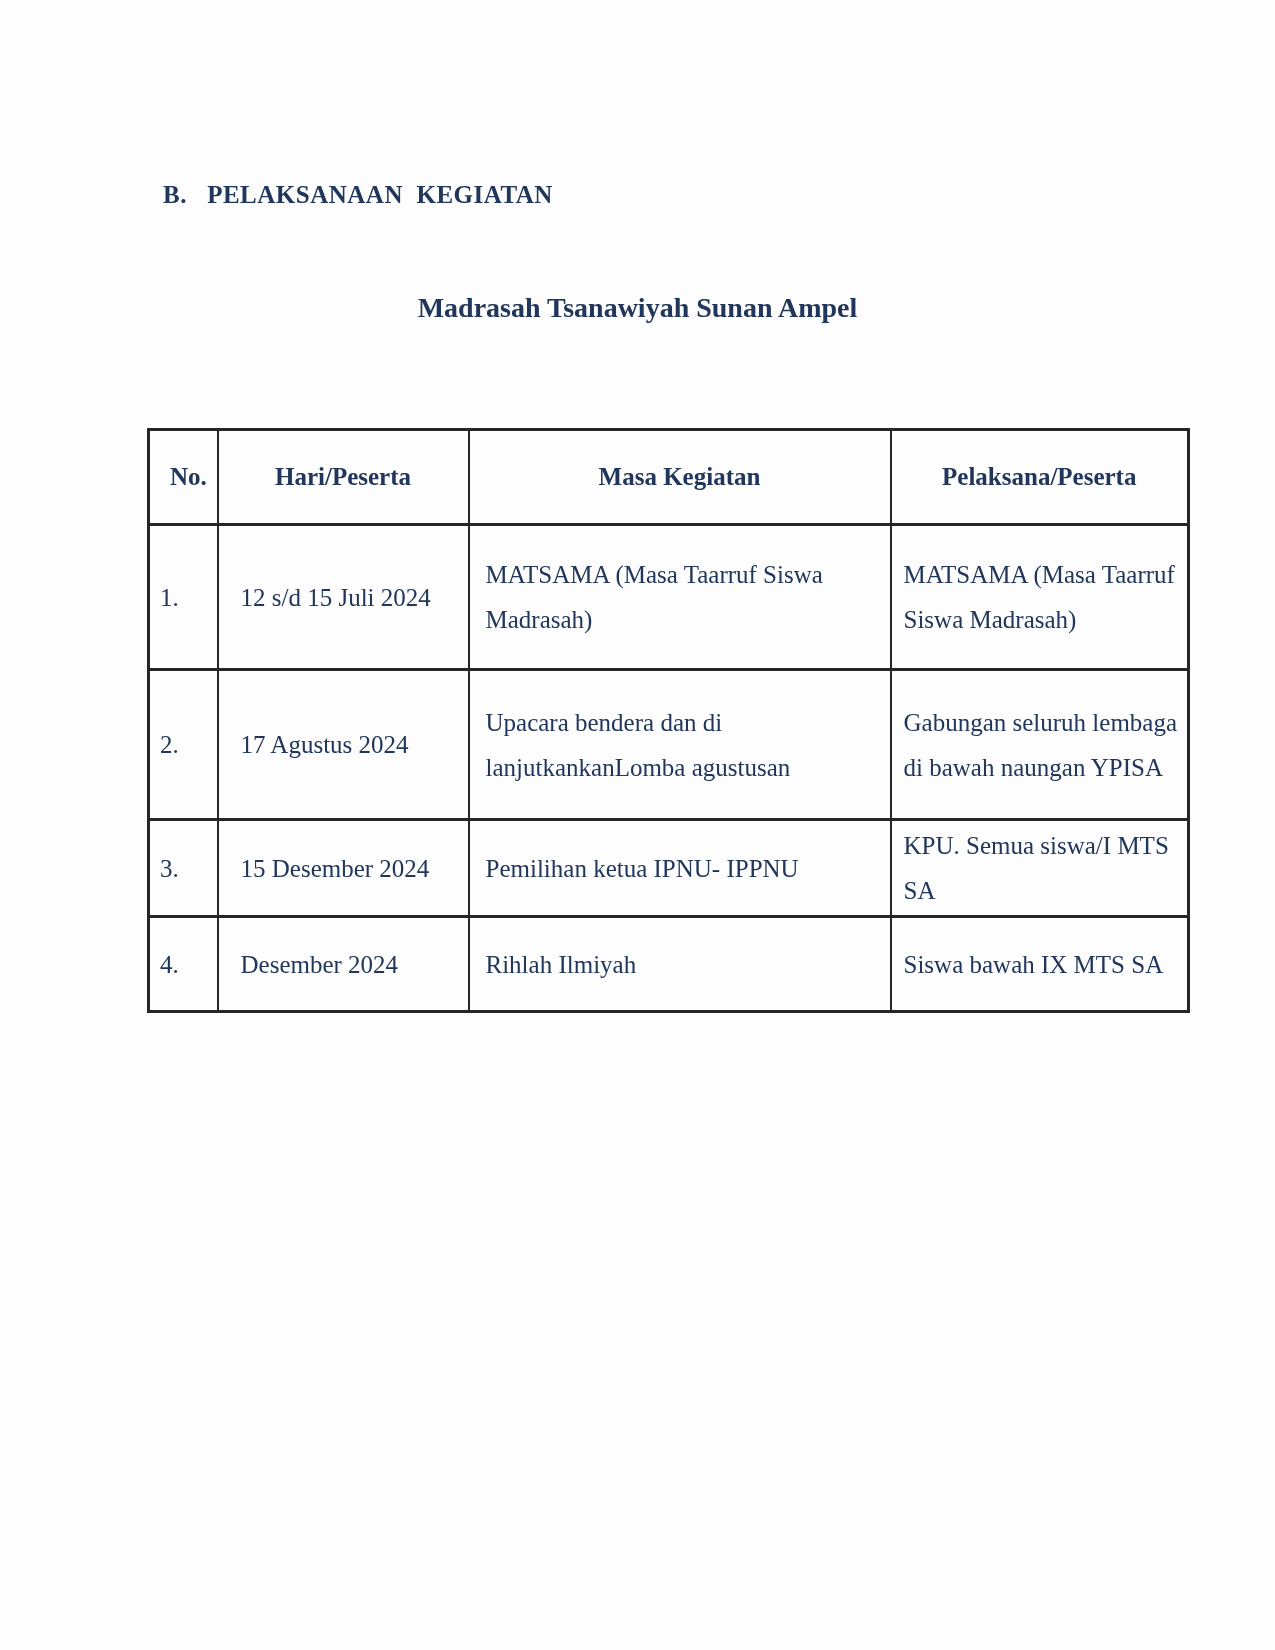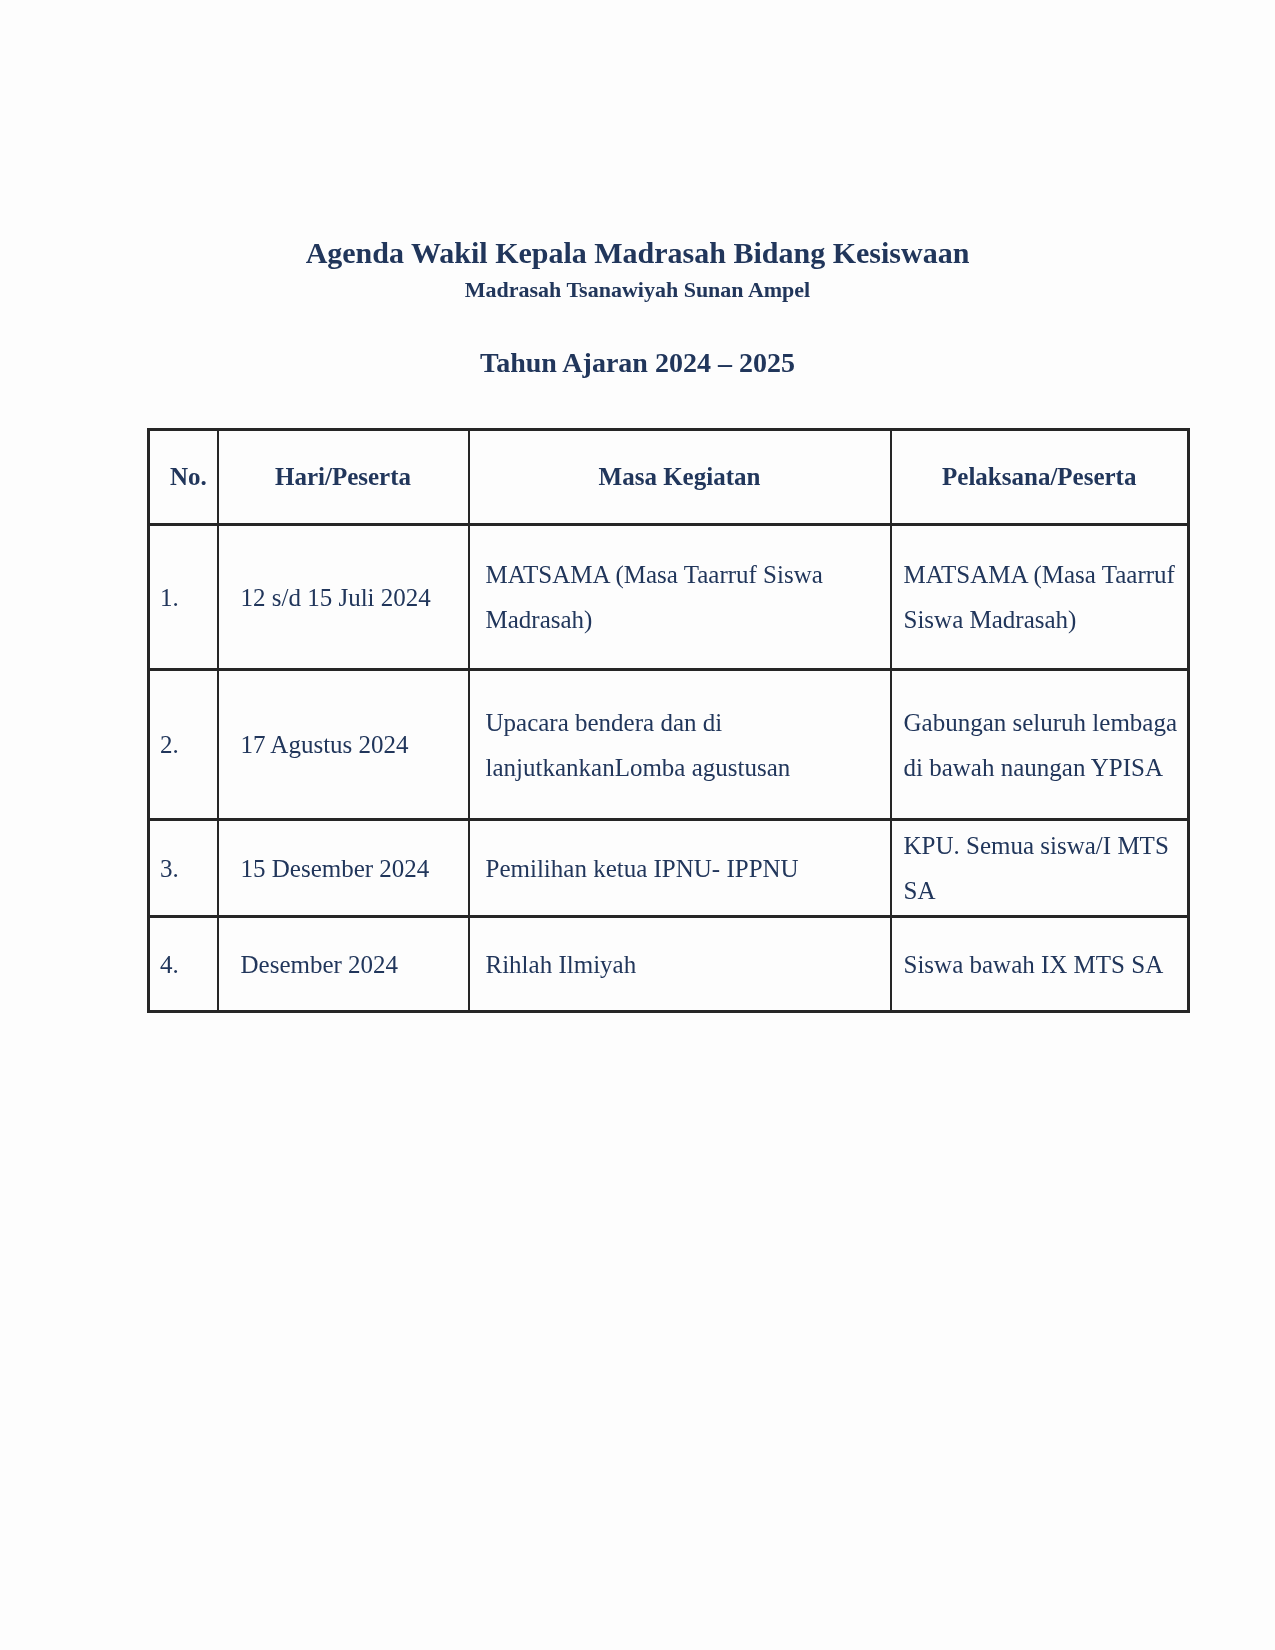--- a/index.html
+++ b/index.html
@@ -28,21 +28,21 @@
   }
   .title-line {
     position: absolute;
     left: 147px;
     width: 981px;
     text-align: center;
     font-weight: bold;
     white-space: pre;
   }
   .title-1 { top: 236px; font-size: 30px; }
-  .title-2 { top: 277px; font-size: 22px; }
+  .title-2 { top: 292px; font-size: 28px; }
   .title-3 { top: 347px; font-size: 28px; }
 
   table.agenda {
     position: absolute;
     left: 147px;
     top: 428px;
     width: 1040px;
     border-collapse: collapse;
     table-layout: fixed;
     border: 3px solid var(--line, #262626);
@@ -82,26 +82,25 @@
   tr.r-0  { height: 145px; }
   tr.r-1  { height: 150px; }
   tr.r-2  { height: 95px;  }
   tr.r-3  { height: 95px;  }
 </style>
 </head>
 <body>
 
 <div class="page" style="--ink: #21365b; --line: #262626; --page-bg: #fdfdfd;">
 
+  <div class="section-heading">B.   PELAKSANAAN  KEGIATAN</div>
 
-  <div class="title-line title-1">Agenda Wakil Kepala Madrasah Bidang Kesiswaan</div>
 
   <div class="title-line title-2">Madrasah Tsanawiyah Sunan Ampel</div>
 
-  <div class="title-line title-3">Tahun Ajaran 2024 – 2025</div>
 
   <table class="agenda">
     <colgroup>
       <col class="c-no">
       <col class="c-date">
       <col class="c-nama">
       <col class="c-pel">
     </colgroup>
     <thead>
       <tr class="r-h">

